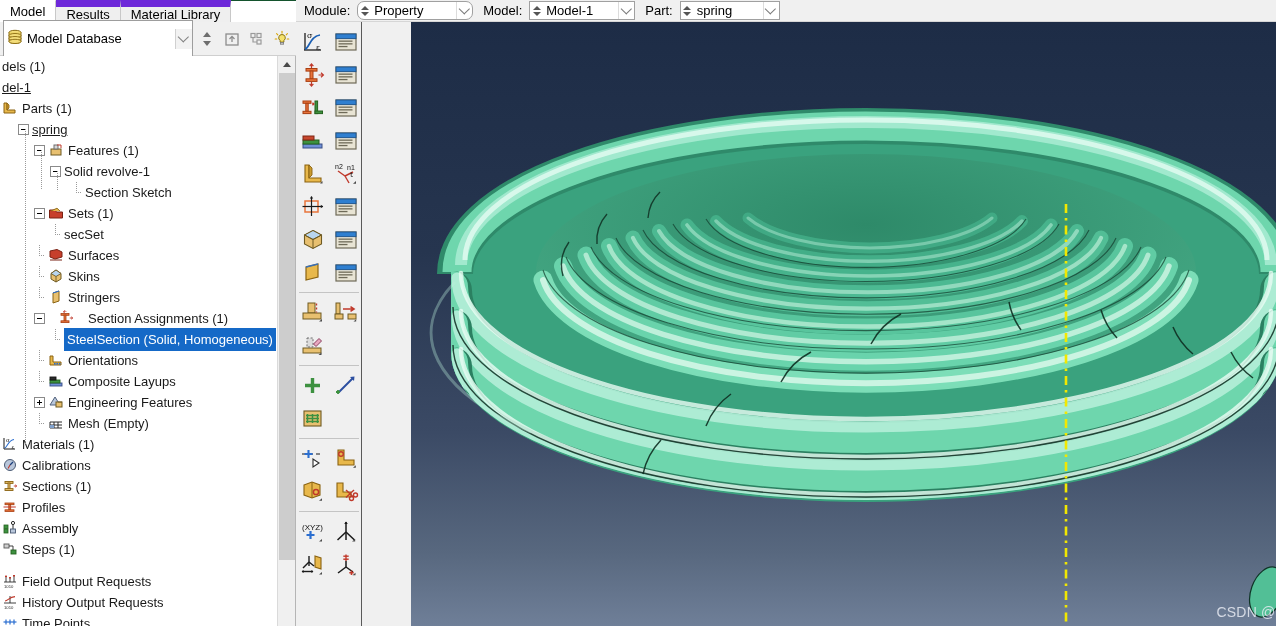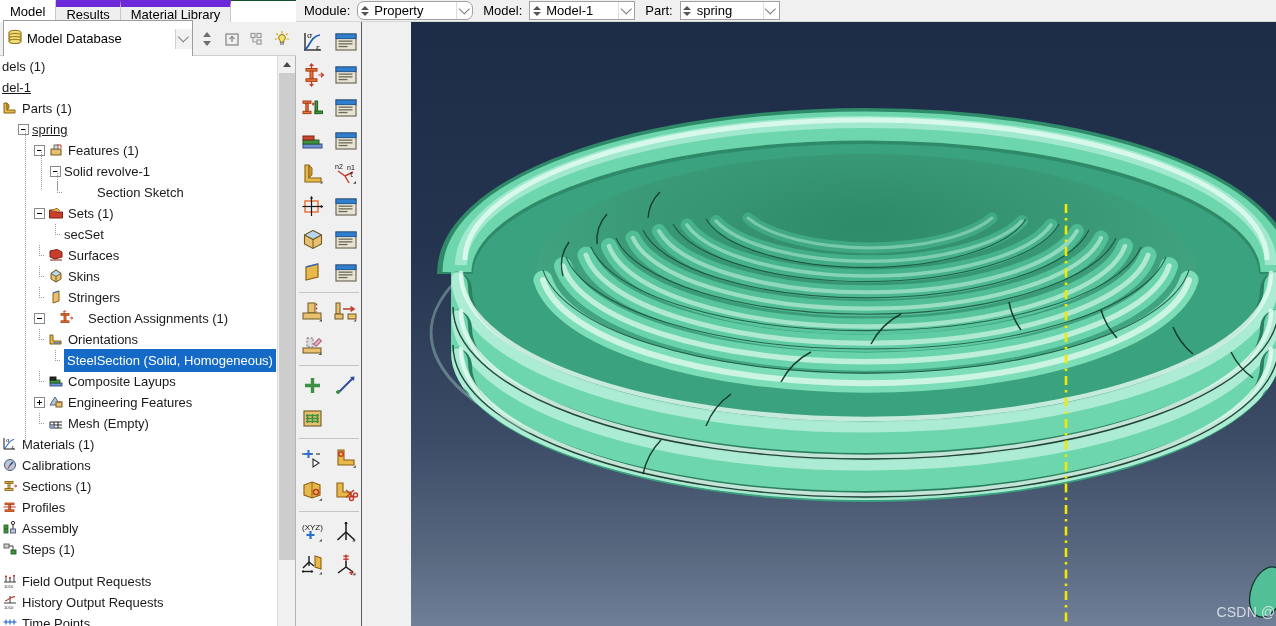--- a/index.html
+++ b/index.html
@@ -399,21 +399,21 @@
               <rect x="3" y="7" width="10" height="6" fill="#e8c070" stroke="#6e5a22" stroke-width="1"></rect>
               <rect x="6" y="3" width="4" height="4" fill="#d7d7d7" stroke="#6e6e6e" stroke-width="1"></rect>
               <path d="M9 3 L13 3 L13 6" fill="none" stroke="#c0392b" stroke-width="1"></path>
             </svg></span>
           <span class="tlabel">Features (1)</span>
         </div>
         <div class="trow" style="padding-left: 50px;">
           <span class="tplus"></span>
           <span class="tlabel">Solid revolve-1</span>
         </div>
-        <div class="trow" style="padding-left: 52px; gap: 31px;">
+        <div class="trow" style="padding-left: 71px;">
           <span class="dots elbow"></span>
           <span class="tlabel">Section Sketch</span>
         </div>
         <div class="trow" style="padding-left: 34px;">
           <span class="tplus"></span>
           <span class="ticon"><svg width="16" height="16" viewBox="0 0 16 16">
               <path d="M1.5 5 L7 5 L8.5 7 L14.5 7 L14.5 13 L1.5 13 Z" fill="#c73f2c" stroke="#7a2214" stroke-width="1"></path>
               <path d="M3 6 L9 3.2 L12 6" fill="#e8b84b" stroke="#8a6312" stroke-width="0.9"></path>
             </svg></span>
           <span class="tlabel">Sets (1)</span>
@@ -453,35 +453,35 @@
               <g fill="#e8743b" stroke="#a83f12" stroke-width="0.8">
                 <rect x="3" y="3.5" width="8" height="1.8"></rect>
                 <rect x="6" y="5" width="2" height="6"></rect>
                 <rect x="3" y="10.8" width="8" height="1.8"></rect>
               </g>
               <path d="M6.2 1 L6.2 3 M5.2 1.9 L7 0.6 L8.2 1.9" stroke="#c0392b" stroke-width="0.9" fill="none"></path>
               <path d="M11.8 8 L14.5 8 M13.2 6.8 L14.8 8 L13.2 9.2" stroke="#c0392b" stroke-width="0.9" fill="none"></path>
             </svg></span>
           <span class="tlabel">Section Assignments (1)</span>
         </div>
+        <div class="trow" style="padding-left: 50px;">
+          <span class="dots elbow"></span>
+          <span class="tlabel sel">SteelSection (Solid, Homogeneous)</span>
+        </div>
         <div class="trow" style="padding-left: 34px;">
           <span class="dots elbow"></span>
           <span class="ticon"><svg width="16" height="16" viewBox="0 0 16 16">
               <path d="M2 4 L5 4 L5 10 L13 10 L13 13 L2 13 Z" fill="#e8b84b" stroke="#8a6312" stroke-width="1"></path>
               <g fill="#2c6fd0">
                 <rect x="6" y="11" width="1.6" height="1.6"></rect>
                 <rect x="8.4" y="11" width="1.6" height="1.6"></rect>
                 <rect x="10.8" y="11" width="1.6" height="1.6"></rect>
               </g>
             </svg></span>
           <span class="tlabel">Orientations</span>
-        </div>
-        <div class="trow" style="padding-left: 50px;">
-          <span class="dots elbow"></span>
-          <span class="tlabel sel">SteelSection (Solid, Homogeneous)</span>
         </div>
         <div class="trow" style="padding-left: 34px;">
           <span class="dots elbow"></span>
           <span class="ticon"><svg width="16" height="16" viewBox="0 0 16 16">
               <rect x="2" y="10" width="12" height="3" fill="#6f8fd6" stroke="#394e86" stroke-width="0.9"></rect>
               <rect x="2" y="7" width="10" height="3" fill="#3d9140" stroke="#25621f" stroke-width="0.9"></rect>
               <rect x="2" y="4" width="6" height="3" fill="#2b2b2b" stroke="#111" stroke-width="0.9"></rect>
             </svg></span>
           <span class="tlabel">Composite Layups</span>
         </div>

